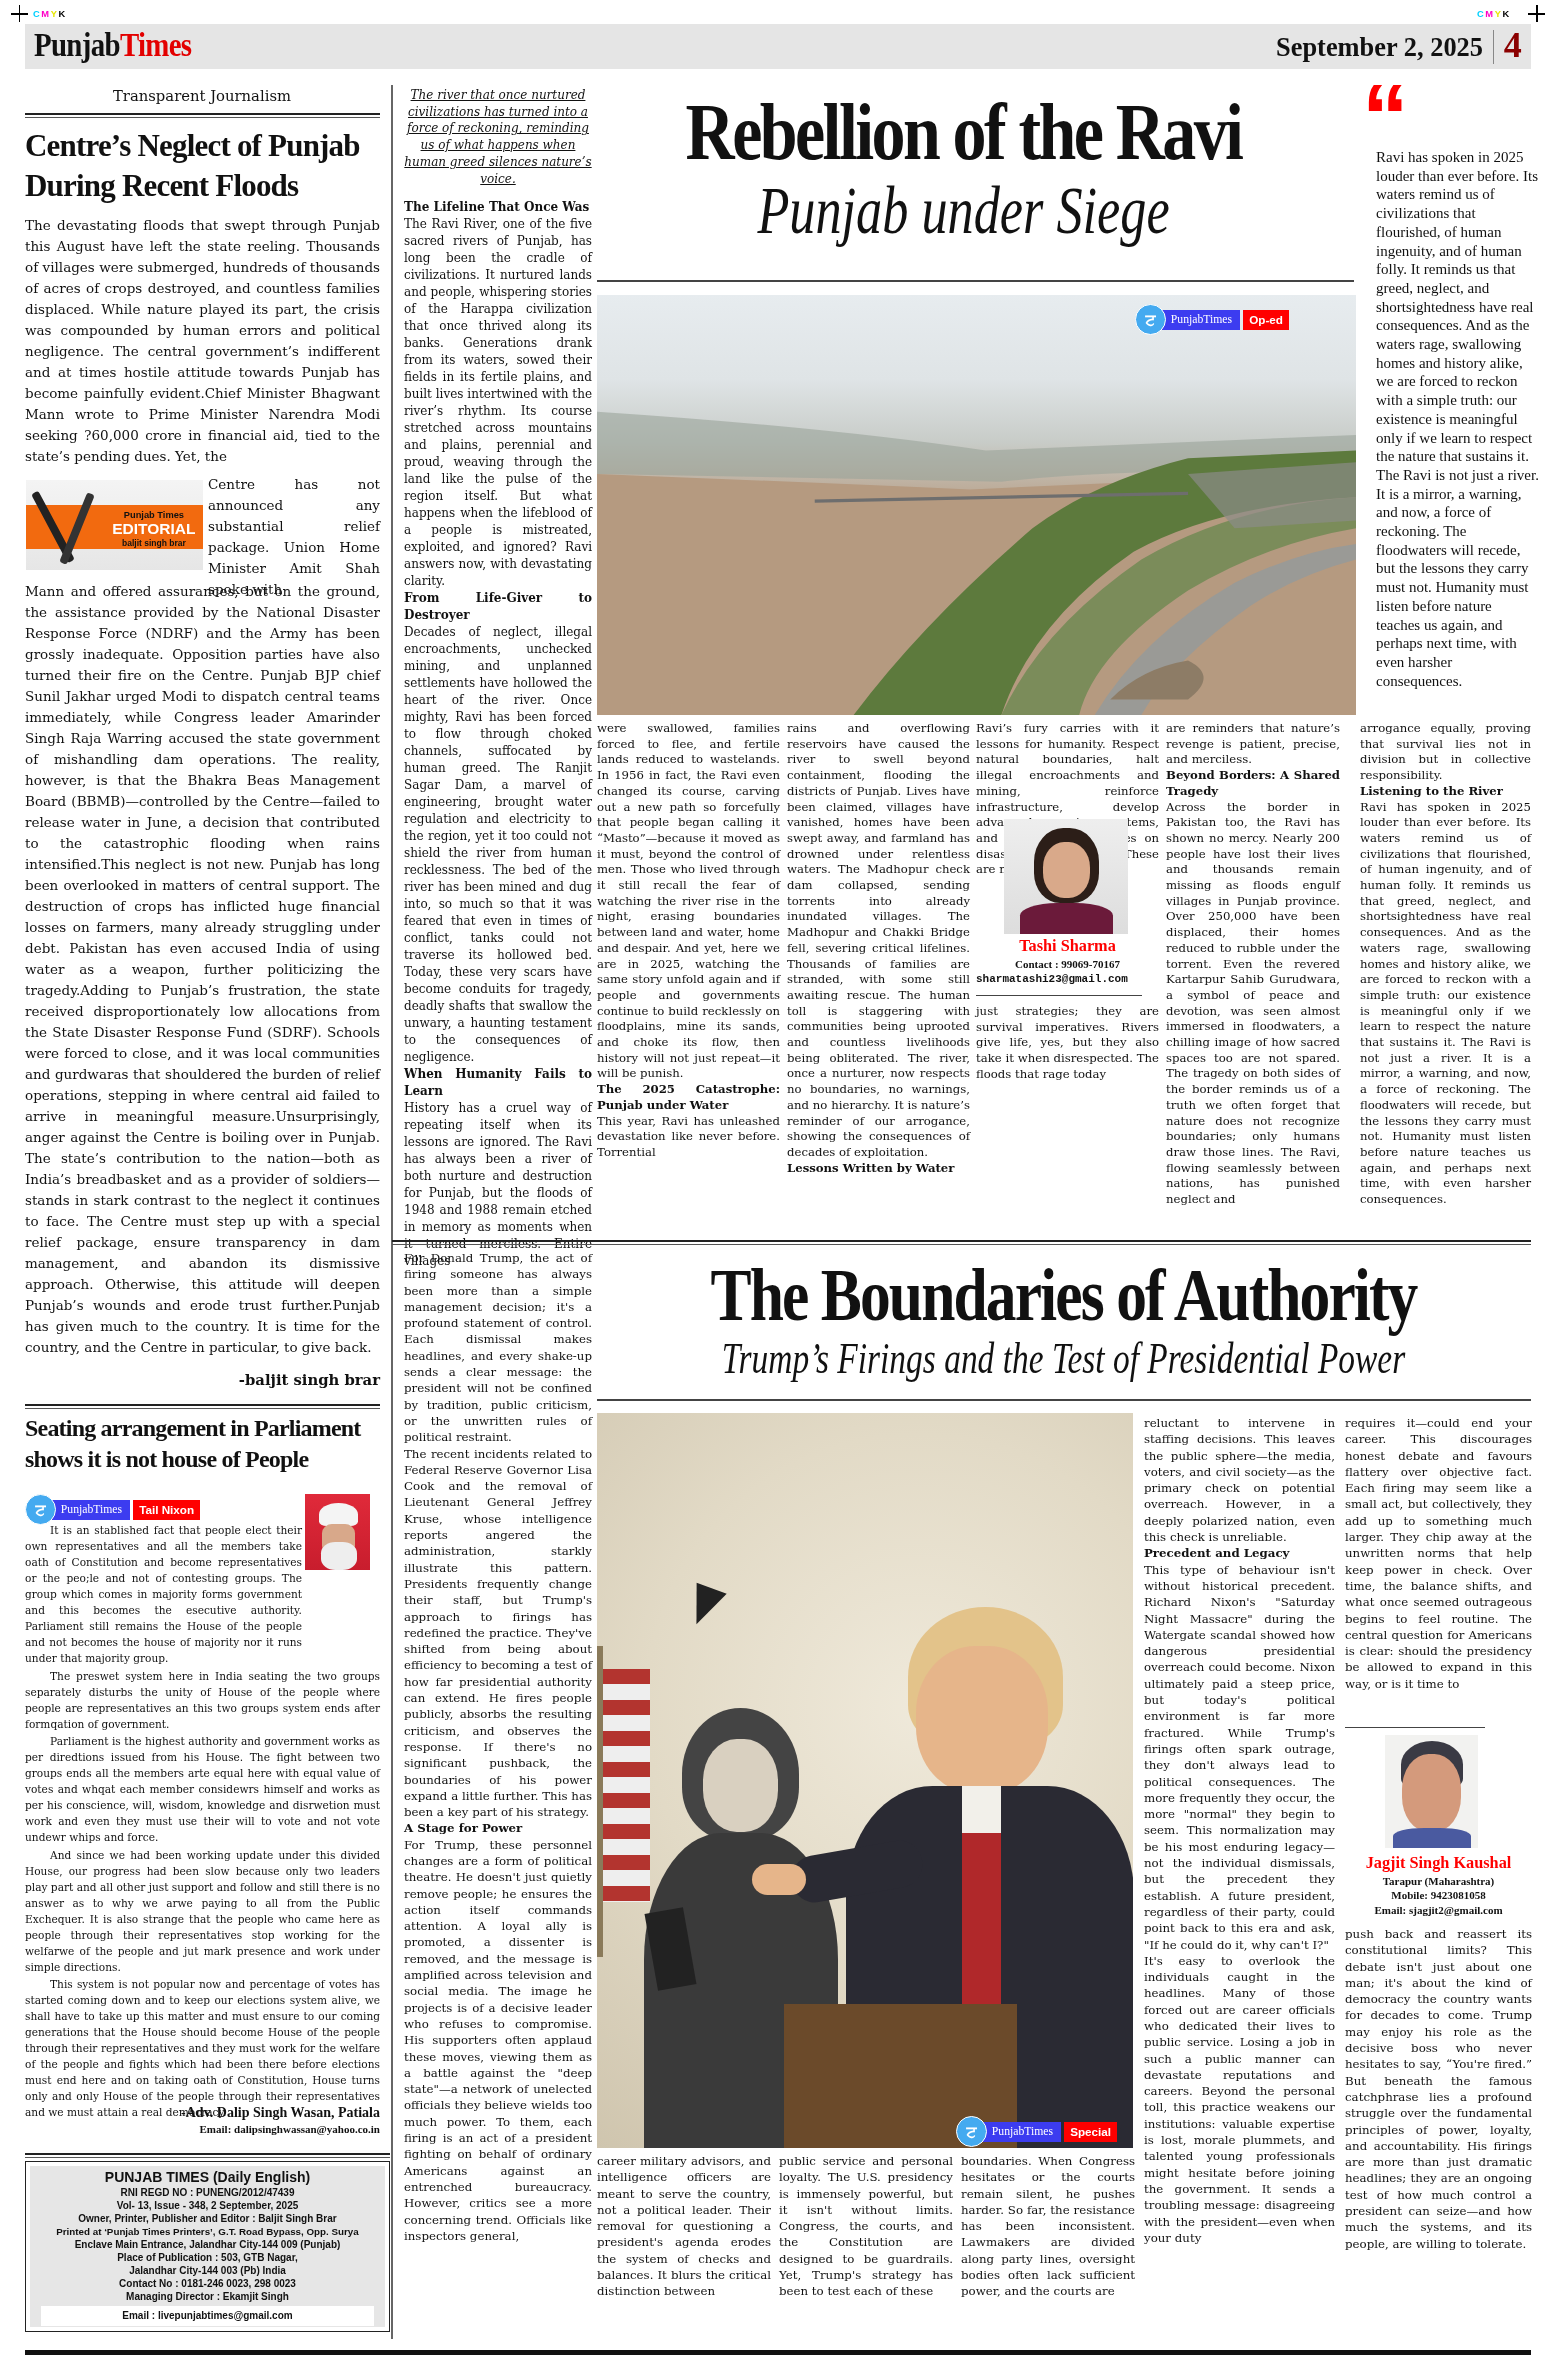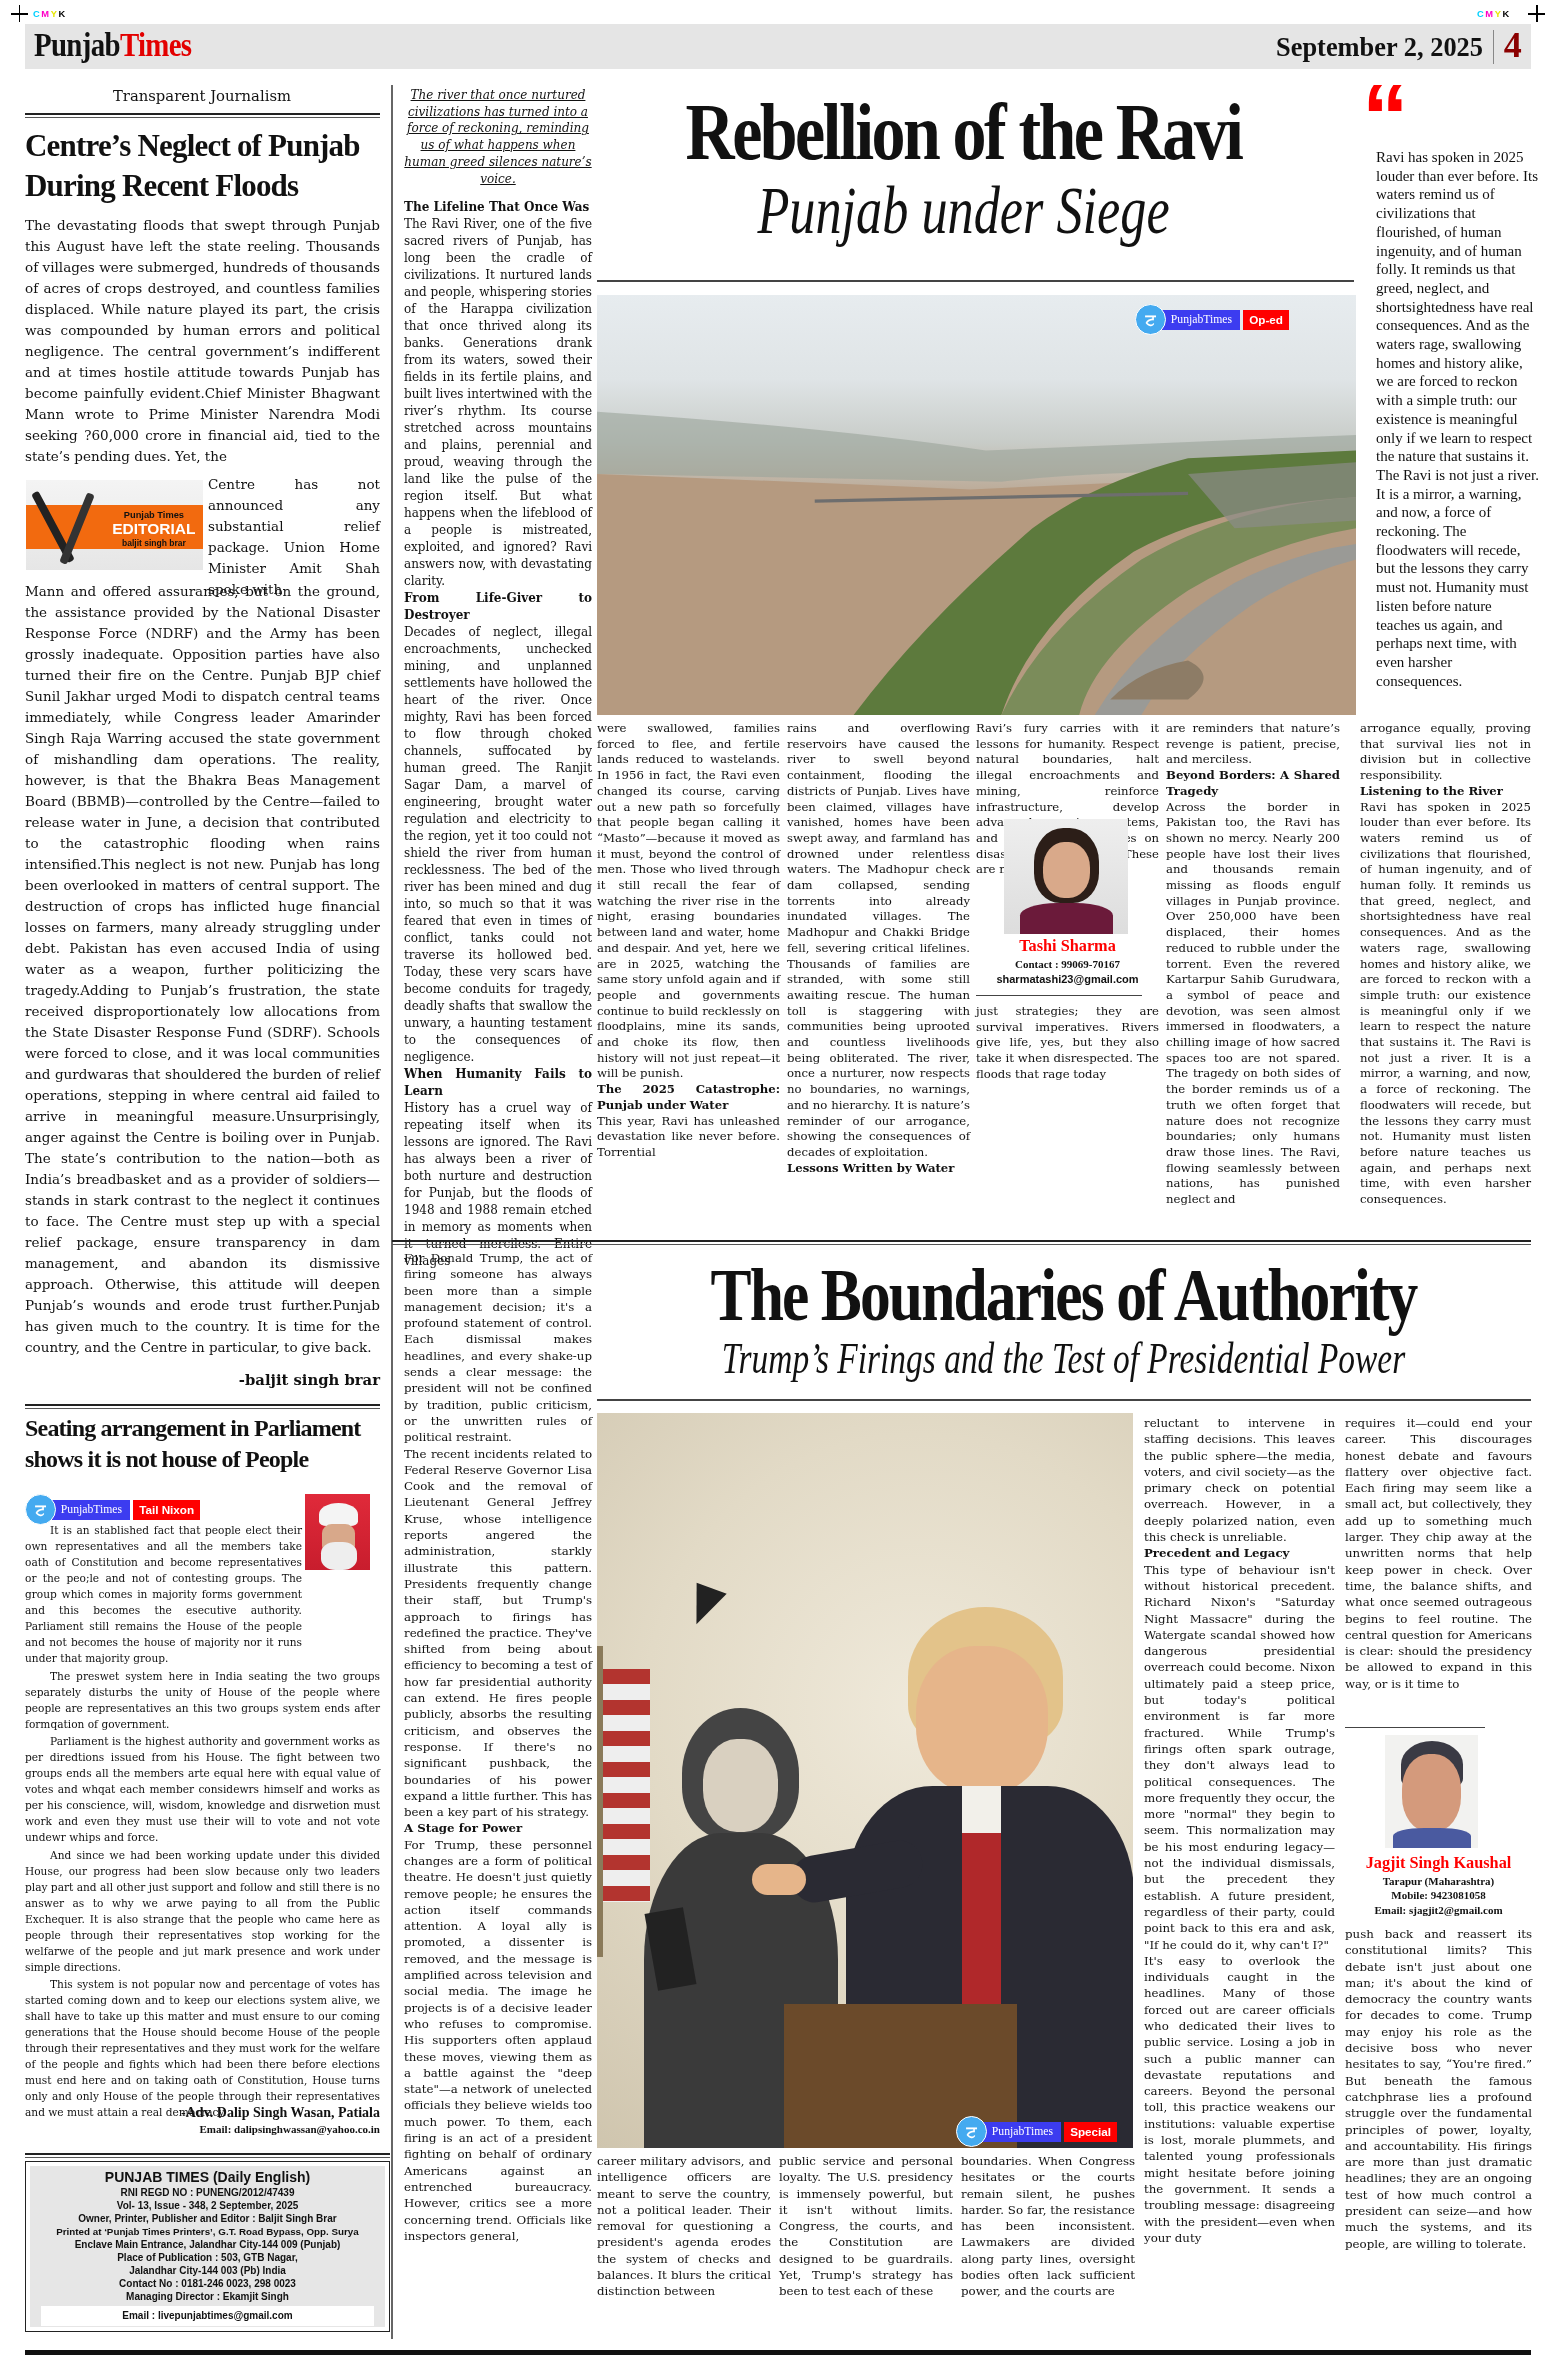--- a/index.html
+++ b/index.html
@@ -159,21 +159,21 @@
 <div class="col" style="left:976px;top:721px;width:183px;font-size:11.7px;line-height:15.7px">
   <p>Ravi’s fury carries with it lessons for humanity. Respect natural boundaries, halt illegal encroachments and mining, reinforce infrastructure, develop advanced warning systems, and educate communities on disaster preparedness. These are not</p>
 </div>
 <div class="photo" style="left:1004px;top:819px;width:124px;height:115px;background:linear-gradient(#eee,#ddd)">
   <div class="abs" style="left:29.5px;top:9.3px;width:65px;height:75px;border-radius:45% 45% 40% 40%;background:#2c1e18"></div>
   <div class="abs" style="left:39px;top:23px;width:47px;height:56px;border-radius:45%;background:#d9a98a"></div>
   <div class="abs" style="left:15.5px;top:84px;width:93px;height:31px;border-radius:40% 40% 0 0;background:#6b1a3a"></div>
 </div>
 <div class="abs" style="left:976px;top:936px;width:183px;text-align:center;font-family:'Liberation Serif',serif;font-weight:bold;color:#ff0000;font-size:16.3px">Tashi Sharma</div>
 <div class="abs" style="left:976px;top:958px;width:183px;text-align:center;font-family:'Liberation Serif',serif;font-weight:bold;font-size:11px">Contact : 99069-70167</div>
-<div class="abs" style="left:976px;top:973px;width:183px;text-align:center;font-family:Liberation Sans, sans-serif;font-weight:bold;font-size:11px">sharmatashi23@gmail.com</div>
+<div class="abs" style="left:976px;top:973px;width:183px;font-family:Liberation Mono, monospace;font-weight:bold;font-size:11px">sharmatashi23@gmail.com</div>
 <div class="hrule" style="left:976px;top:995px;width:166px;height:0.8px"></div>
 <div class="col" style="left:976px;top:1004px;width:183px;font-size:11.7px;line-height:15.7px">
   <p>just strategies; they are survival imperatives. Rivers give life, yes, but they also take it when disrespected. The floods that rage today</p>
 </div>
 <div class="col" style="left:1166px;top:721px;width:174px;font-size:11.7px;line-height:15.7px">
   <p>are reminders that nature’s revenge is patient, precise, and merciless.</p>
   <p class="sub">Beyond Borders: A Shared Tragedy</p>
   <p>Across the border in Pakistan too, the Ravi has shown no mercy. Nearly 200 people have lost their lives and thousands remain missing as floods engulf villages in Punjab province. Over 250,000 have been displaced, their homes reduced to rubble under the torrent. Even the revered Kartarpur Sahib Gurudwara, a symbol of peace and devotion, was seen almost immersed in floodwaters, a chilling image of how sacred spaces too are not spared. The tragedy on both sides of the border reminds us of a truth we often forget that nature does not recognize boundaries; only humans draw those lines. The Ravi, flowing seamlessly between nations, has punished neglect and</p>
 </div>
 <div class="col" style="left:1360px;top:721px;width:171px;font-size:11.7px;line-height:15.7px">

